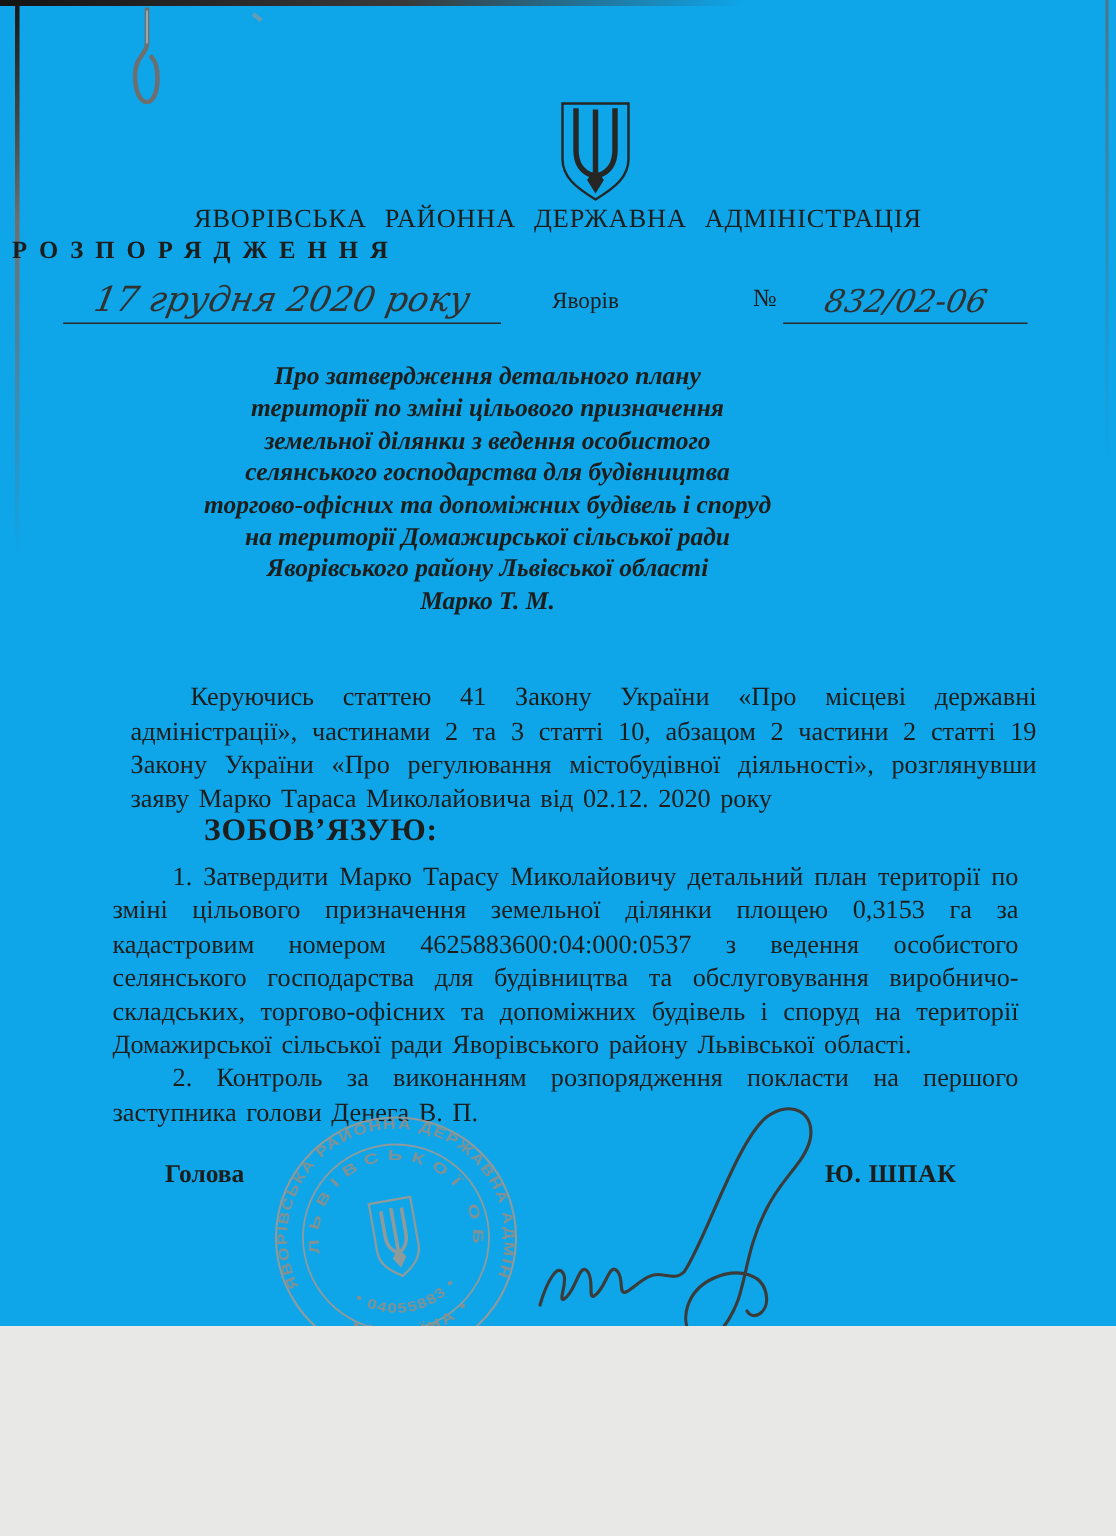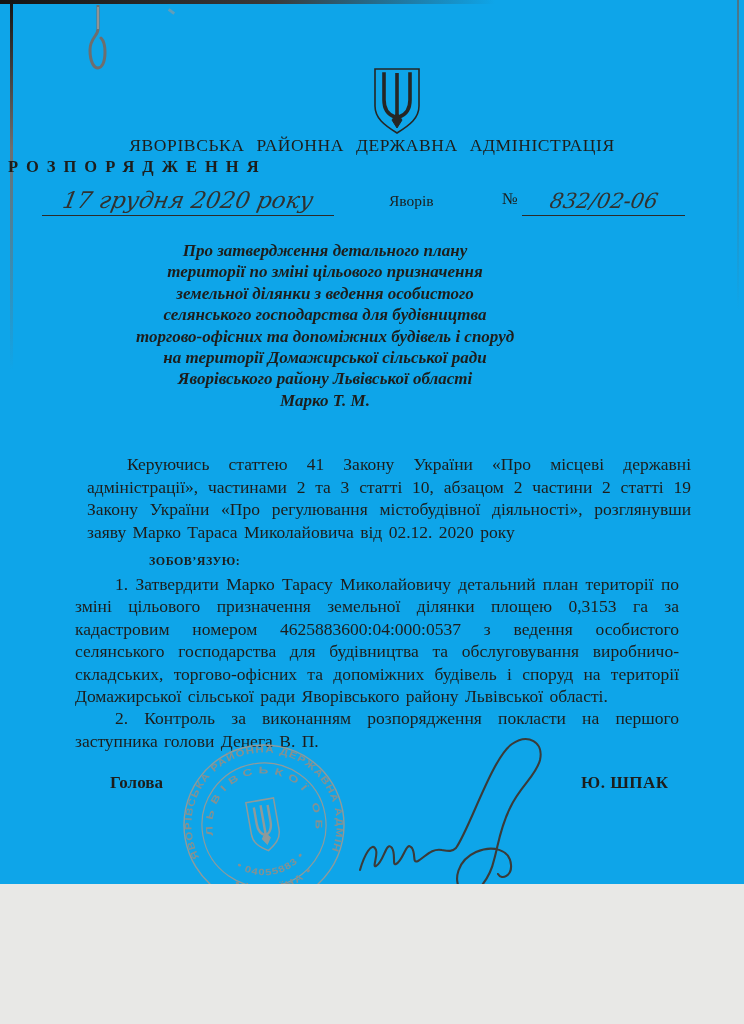--- a/index.html
+++ b/index.html
@@ -25,40 +25,40 @@
   .org-name{position:absolute;top:135px;left:0;width:100%;text-align:center;
     font-size:17.5px;letter-spacing:.6px;word-spacing:7px;white-space:nowrap;}
   .doc-type{position:absolute;top:157px;left:0;width:100%;text-align:left;
     font-weight:bold;font-size:16.5px;letter-spacing:8px;text-indent:8px;white-space:nowrap;}
 
   .dateline{position:absolute;top:180px;left:0;width:744px;height:36px;}
   .hw{font-family:"DejaVu Serif",serif;font-style:italic;color:#31312f;}
   .hw > span{display:inline-block;transform:skewX(-11deg);}
   .hw-date{position:absolute;left:42px;bottom:0;width:292px;text-align:center;
     border-bottom:1.6px solid #2c2c2a;font-size:23px;line-height:30px;white-space:nowrap;}
-  .place{position:absolute;left:368px;top:12px;font-size:15.5px;margin-left:21px;}
+  .place{position:absolute;left:368px;top:12px;font-size:15.5px;}
   .num-sign{position:absolute;left:502px;top:9px;font-size:16.5px;}
   .hw-num{position:absolute;left:522px;bottom:0;width:163px;text-align:center;
     border-bottom:1.6px solid #2c2c2a;font-size:21px;line-height:28px;white-space:nowrap;}
 
   .subject{position:absolute;left:110px;top:240px;width:430px;
     font-weight:bold;font-style:italic;font-size:17px;line-height:21.4px;}
   .subject div{white-space:nowrap;text-align:center;}
 
   .preamble{position:absolute;left:75px;top:441px;width:604px;margin:12px;
     font-size:17.5px;line-height:22.6px;text-align:justify;text-align-last:left;
     text-indent:40px;word-spacing:2px;}
-  .order-heading{position:absolute;left:133px;top:538px;margin:16px;
-    font-weight:bold;font-size:12px;letter-spacing:.5px;}
+  .order-heading{position:absolute;left:133px;top:538px;margin:3px;
+    font-weight:bold;font-size:21px;letter-spacing:.5px;}
   .body-items{position:absolute;left:75px;top:573px;width:604px;}
   .body-items p{margin:0;font-size:17.5px;line-height:22.4px;text-align:justify;
     text-align-last:left;text-indent:40px;word-spacing:2px;}
 
   .sig-title{position:absolute;left:110px;top:773px;font-weight:bold;font-size:17px;}
-  .sig-name{position:absolute;left:581px;top:773px;font-weight:bold;font-size:17px;letter-spacing:.5px;}
+  .sig-name{position:absolute;left:550px;top:773px;font-weight:bold;font-size:17px;letter-spacing:.5px;}
 
   .stamp-svg{position:absolute;left:178px;top:741px;opacity:.92;}
   .stamp-svg text{fill:#90908a;stroke:none;
     font-family:"Liberation Sans","DejaVu Sans",sans-serif;font-weight:bold;}
   .signature-svg{position:absolute;left:352px;top:728px;}
 </style>
 </head>
 <body>
 
 <div class="page">

